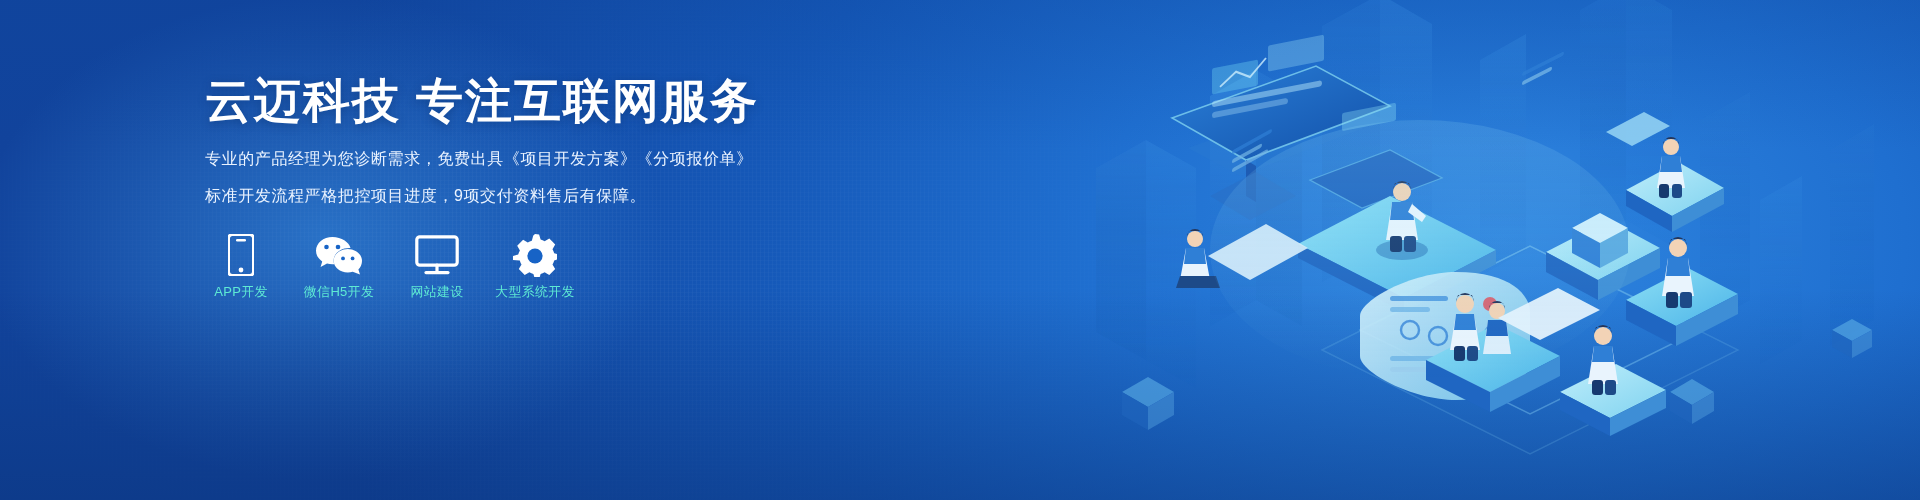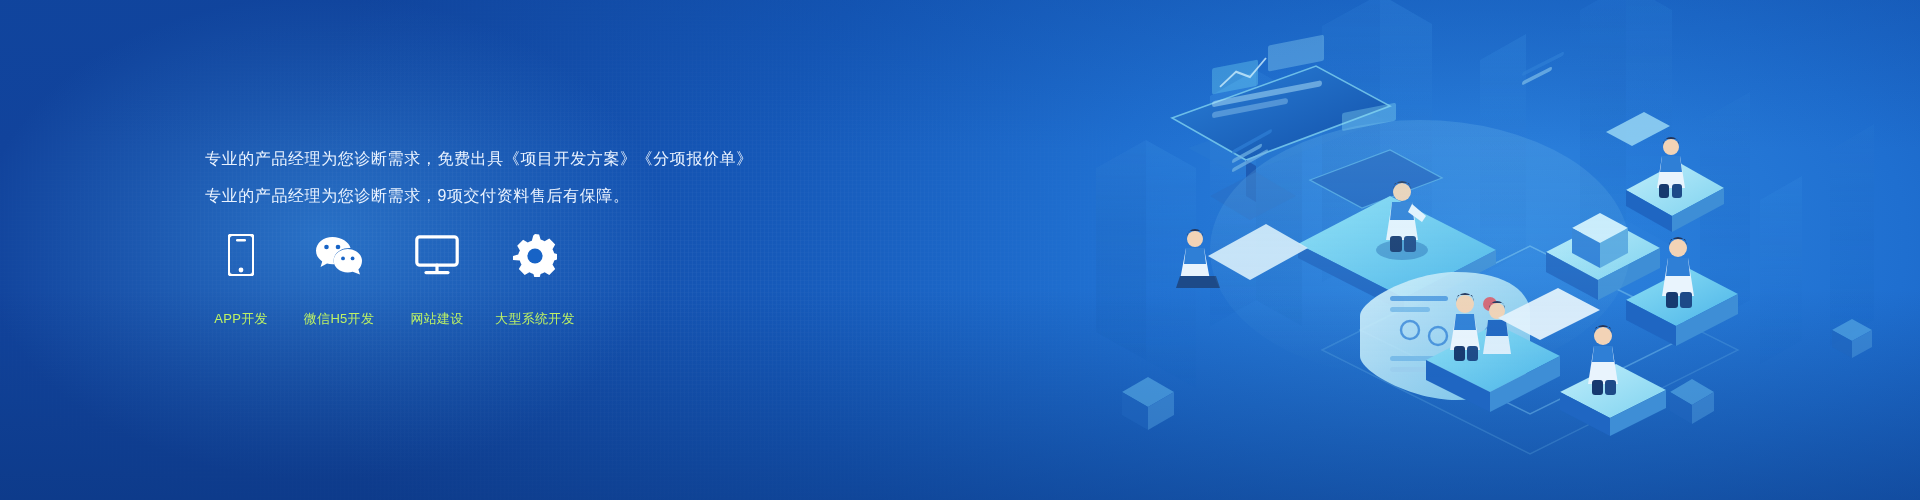--- a/index.html
+++ b/index.html
@@ -59,21 +59,21 @@
     position:absolute;top:232px;left:0;display:flex;align-items:flex-start;
   }
   .icon-item{
     width:72px;display:flex;flex-direction:column;align-items:center;
     margin-right:26px;cursor:pointer;
   }
   .icon-box{
     height:46px;display:flex;align-items:center;justify-content:center;
   }
   .icon-label{
-    margin-top:32px;font-size:13px;color:#bef264;white-space:nowrap;letter-spacing:.3px;
+    margin-top:5px;font-size:13px;color:#5eead4;white-space:nowrap;letter-spacing:.3px;
   }
   svg{display:block;}
 
   
   .illus{position:absolute;right:0;top:0;width:860px;height:500px;}
 </style>
 </head>
 <body>
 
 <div class="banner">
@@ -305,24 +305,25 @@
           <rect x="462" y="317" width="30" height="4" rx="2" fill="#7cbce8" transform="skewY(-27)"></rect>
         </g>
       </g>
 
       <ellipse cx="360" cy="250" rx="210" ry="130" fill="url(#gGlow)" opacity=".45"></ellipse>
     </svg>
   </div>
 
   <div class="content">
 
+    <div class="title">云迈科技 专注互联网服务</div>
 
     <div class="subtitle">
       <div>专业的产品经理为您诊断需求，免费出具《项目开发方案》《分项报价单》</div>
-      <div>专业的产品经理为您诊断需求，9项交付资料售后有保障。</div>
+      <div>标准开发流程严格把控项目进度，9项交付资料售后有保障。</div>
     </div>
 
     <div class="icons">
 
       <div class="icon-item">
         <div class="icon-box">
           <svg width="26" height="42" viewBox="0 0 26 42" fill="#ffffff">
             <rect x="0.5" y="0.5" width="25" height="41" rx="4" fill="none" stroke="#ffffff" stroke-width="3"></rect>
             <rect x="8" y="5" width="10" height="2.6" rx="1.3"></rect>
             <circle cx="13" cy="36" r="2.4"></circle>

